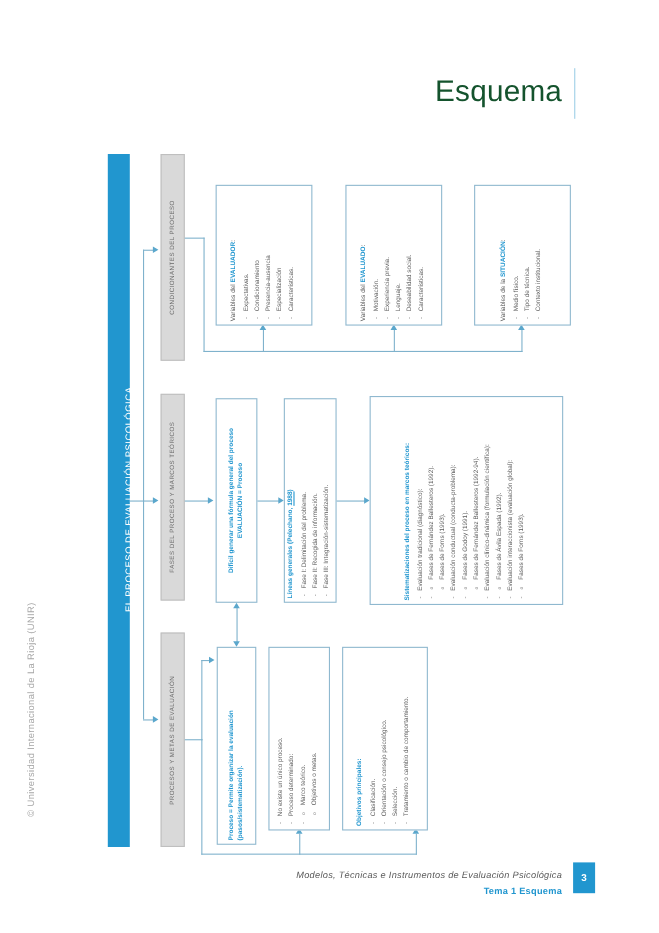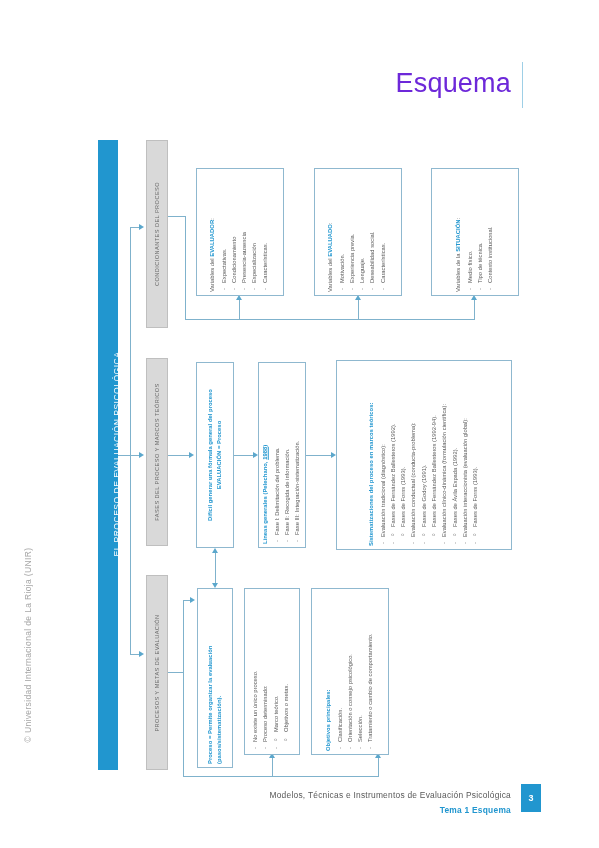--- a/index.html
+++ b/index.html
@@ -2,41 +2,41 @@
 <html><head>
 <meta charset="utf-8">
 <style>
   html,body{margin:0;padding:0;background:#ffffff;}
   body{width:599px;height:848px;position:relative;overflow:hidden;
        font-family:"Liberation Sans", sans-serif;color:#595959;}
 
   
   #page-title{
     position:absolute; right:88px; top:68px;
-    font-size:27px; color:#6d28d9; letter-spacing:.2px;
+    font-size:27px; color:#14532d; letter-spacing:.2px;
     font-family:"Liberation Sans", sans-serif; font-weight:400;
   }
   #title-rule{
     position:absolute; right:76px; top:62px; width:1px; height:46px;
     background:#9ecfe6;
   }
 
   
   #copyright{
     position:absolute; left:-82px; top:640px; width:220px;
     transform:rotate(-90deg); transform-origin:50% 50%;
     font-size:8.5px; color:#a6a6a6; letter-spacing:.35px; white-space:nowrap;
     text-align:center;
   }
 
   
   #footer{position:absolute; left:0; top:780px; width:599px; height:60px;}
   #footer-line1{
     position:absolute; right:88px; top:10px; font-size:8.4px; color:#595959;
-    letter-spacing:.25px; white-space:nowrap; text-align:right;
+    letter-spacing:.25px; white-space:nowrap; text-align:right;font-style:italic;
   }
   #footer-line2{
     position:absolute; right:88px; top:25px; font-size:8.4px; color:#2196cf;
     letter-spacing:.25px; white-space:nowrap; text-align:right; font-weight:bold;
   }
   #page-number{
     position:absolute; right:58px; top:4px; width:20px; height:28px;
     background:#2196cf; color:#ffffff; font-size:9px; font-weight:bold;
     display:flex; align-items:center; justify-content:center;
   }

